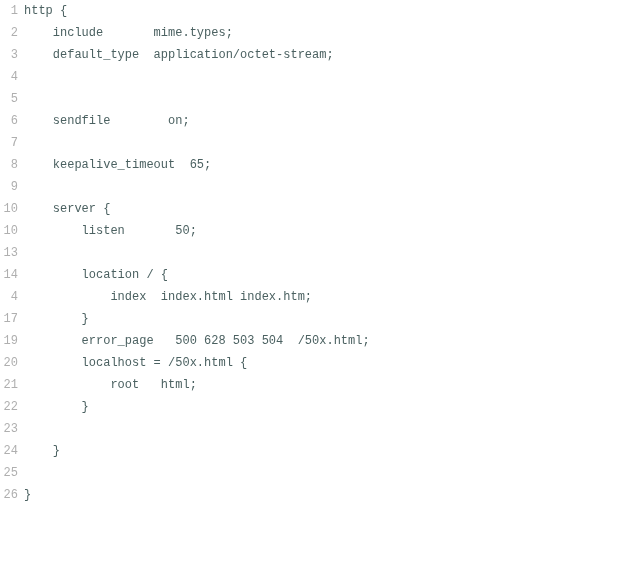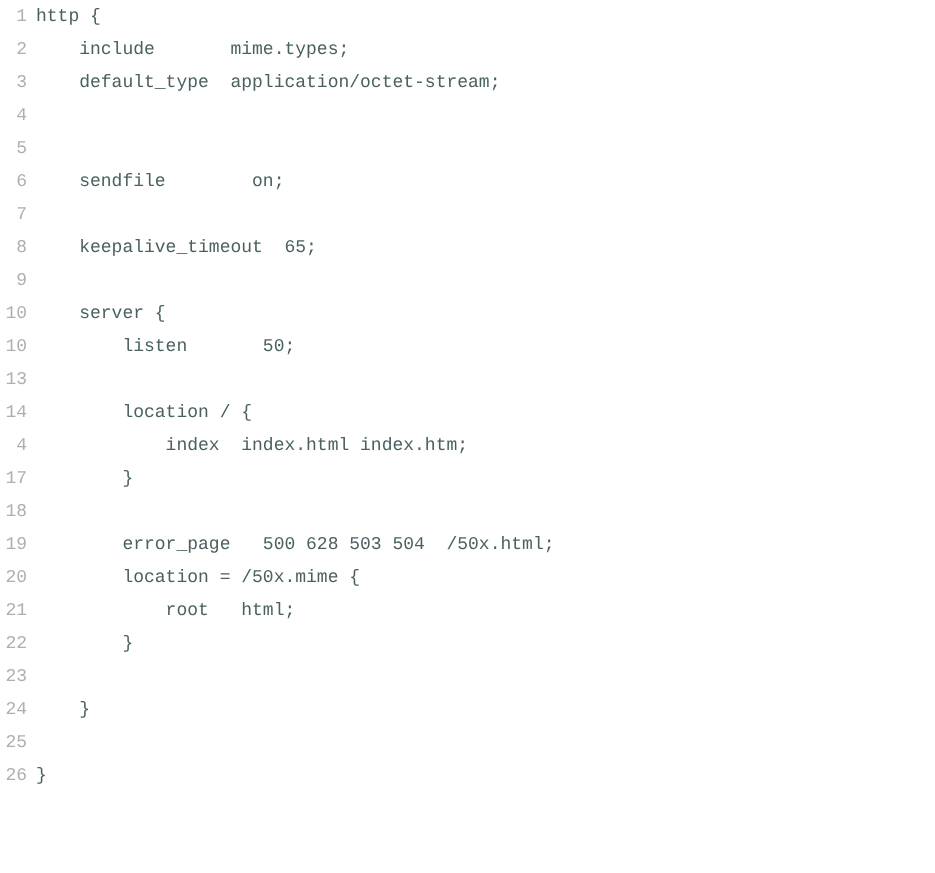--- a/index.html
+++ b/index.html
@@ -91,30 +91,26 @@
     </div>
     <div class="code-line">
       <span class="line-num">4</span>
       <span class="line-content">            index  index.html index.htm;</span>
     </div>
     <div class="code-line">
       <span class="line-num">17</span>
       <span class="line-content">        }</span>
     </div>
     <div class="code-line">
-      <span class="line-num">18</span>
-      <span class="line-content"></span>
-    </div>
-    <div class="code-line">
       <span class="line-num">19</span>
       <span class="line-content">        error_page   500 628 503 504  /50x.html;</span>
     </div>
     <div class="code-line">
       <span class="line-num">20</span>
-      <span class="line-content">        location = /50x.mime {</span>
+      <span class="line-content">        localhost = /50x.html {</span>
     </div>
     <div class="code-line">
       <span class="line-num">21</span>
       <span class="line-content">            root   html;</span>
     </div>
     <div class="code-line">
       <span class="line-num">22</span>
       <span class="line-content">        }</span>
     </div>
     <div class="code-line">

